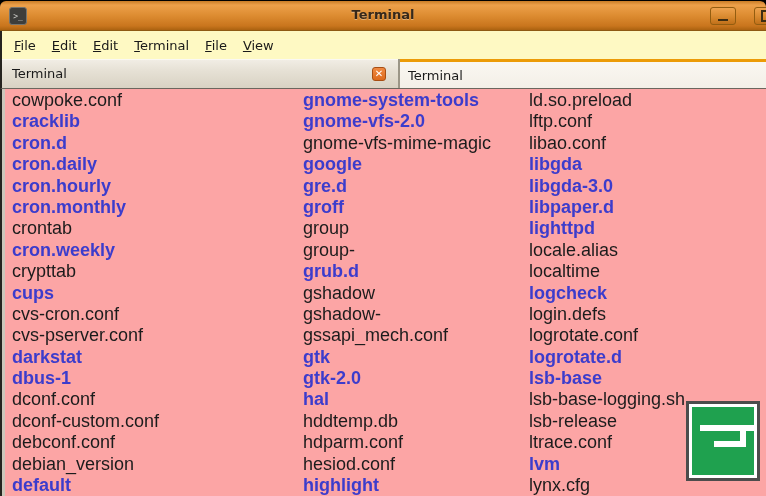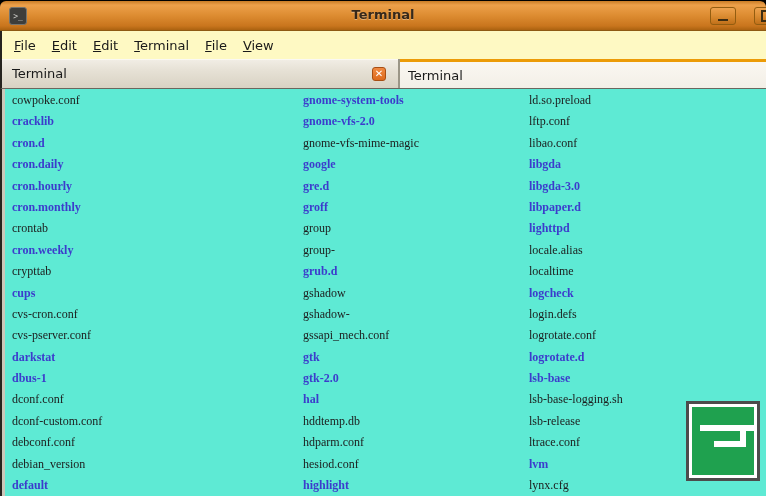--- a/index.html
+++ b/index.html
@@ -77,25 +77,25 @@
   .tab-close {
     width:14px; height:14px; border-radius:3px; margin-right:4px;
     background:linear-gradient(180deg,#ef8a42 0%,#dd6a1c 100%);
     border:1px solid #a84e12;
     color:#fff; font-size:10px; font-weight:bold; line-height:12px; text-align:center;
     cursor:pointer;
   }
 
   
   .content {
-    position:relative; flex:1; background:#5eead4;
+    position:relative; flex:1; background:#fca5a5;
     border-left:2px solid #26241f;
     box-shadow:inset 3px 0 0 #ccc7ba;
-    font-family:Liberation Serif, serif;
-    font-size:12px; overflow:hidden;
+    font-family:Liberation Sans, sans-serif;
+    font-size:18px; overflow:hidden;
   }
   .fs-col { position:absolute; top:1px; white-space:pre; }
   .fs-col.c0 { left:10px; }
   .fs-col.c1 { left:301px; }
   .fs-col.c2 { left:527px; }
   .fs-entry { height:21.4px; line-height:21.4px; color:#1c1c1c; }
   .fs-entry.dir { color:#3c3ccc; font-weight:bold; }
 
   
   .g-logo { position:absolute; left:684px; top:312px; width:74px; height:80px; }

